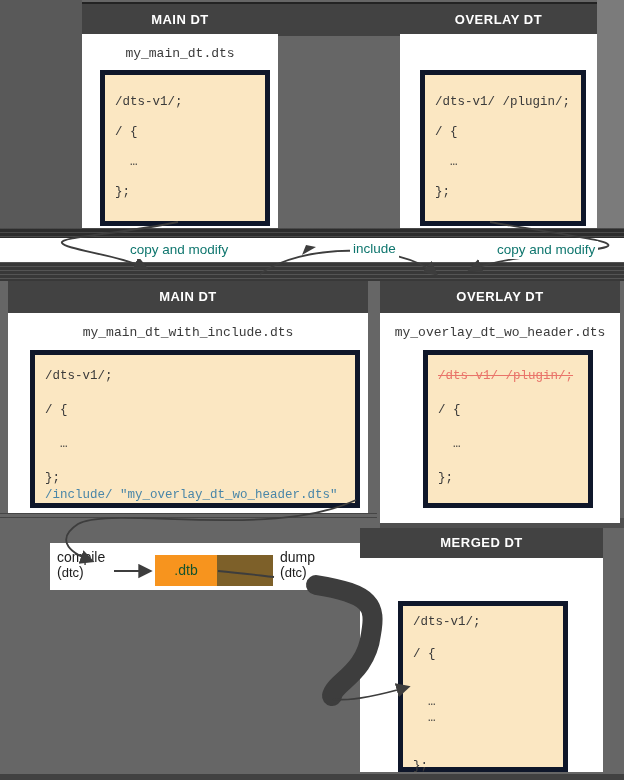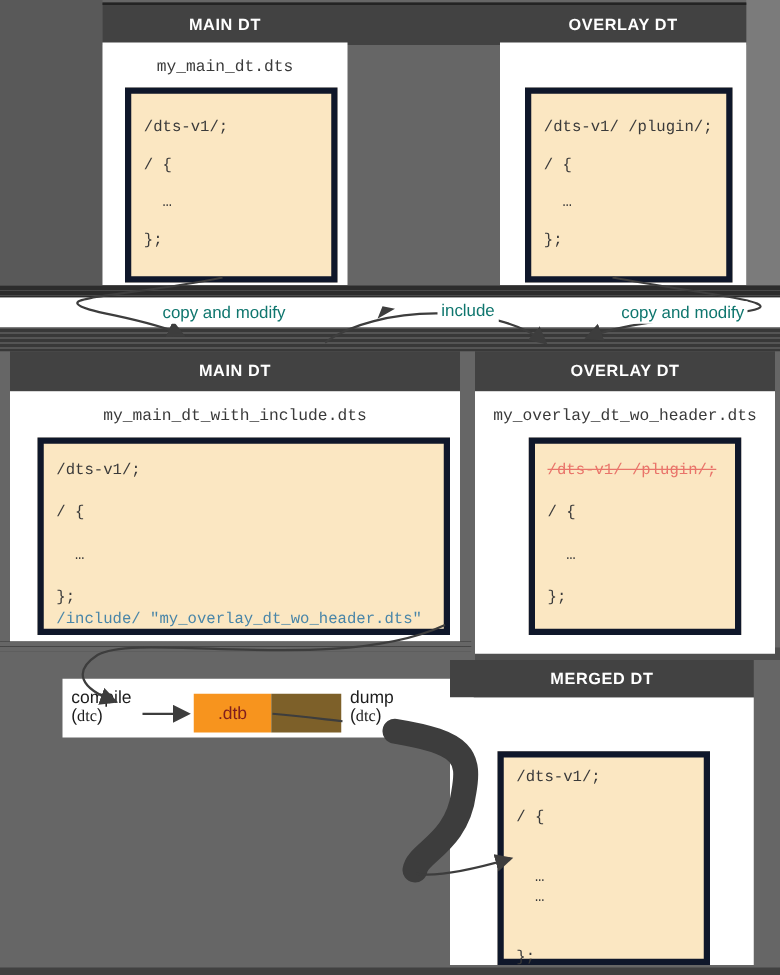--- a/index.html
+++ b/index.html
@@ -43,23 +43,23 @@
   .include-line{color:#4a86a8;}
   .struck{color:#e9746a;text-decoration:line-through;}
 
   
   .band-label{position:absolute;z-index:6;background:#ffffff;padding:0 3px;
     font-size:13.5px;color:#0f766e;line-height:18px;}
 
   
   .compile-band{position:absolute;left:50px;top:543px;width:329px;height:47px;background:#ffffff;z-index:2;}
   .tool-label{position:absolute;font-size:14px;color:#1c1c1c;line-height:15px;z-index:4;}
-  .tool-label .mono{font-family:Liberation Serif, serif;font-size:13px;margin-top:12px;}
+  .tool-label .mono{font-family:Liberation Sans, sans-serif;font-size:13px;margin-top:12px;}
   .dtb-box{position:absolute;left:105px;top:12px;width:62px;height:31px;background:#f7941e;
-    text-align:center;line-height:31px;font-size:14px;color:#7f1d1d;}
+    text-align:center;line-height:31px;font-size:14px;color:#14532d;}
   .brown-box{position:absolute;left:167px;top:12px;width:56px;height:31px;background:#7d6029;}
 
   svg.arrows{position:absolute;left:0;top:0;z-index:5;pointer-events:none;}
 </style>
 </head>
 <body>
 
 <div id="stage">
 
   <div class="bg bg-topleft"></div>

